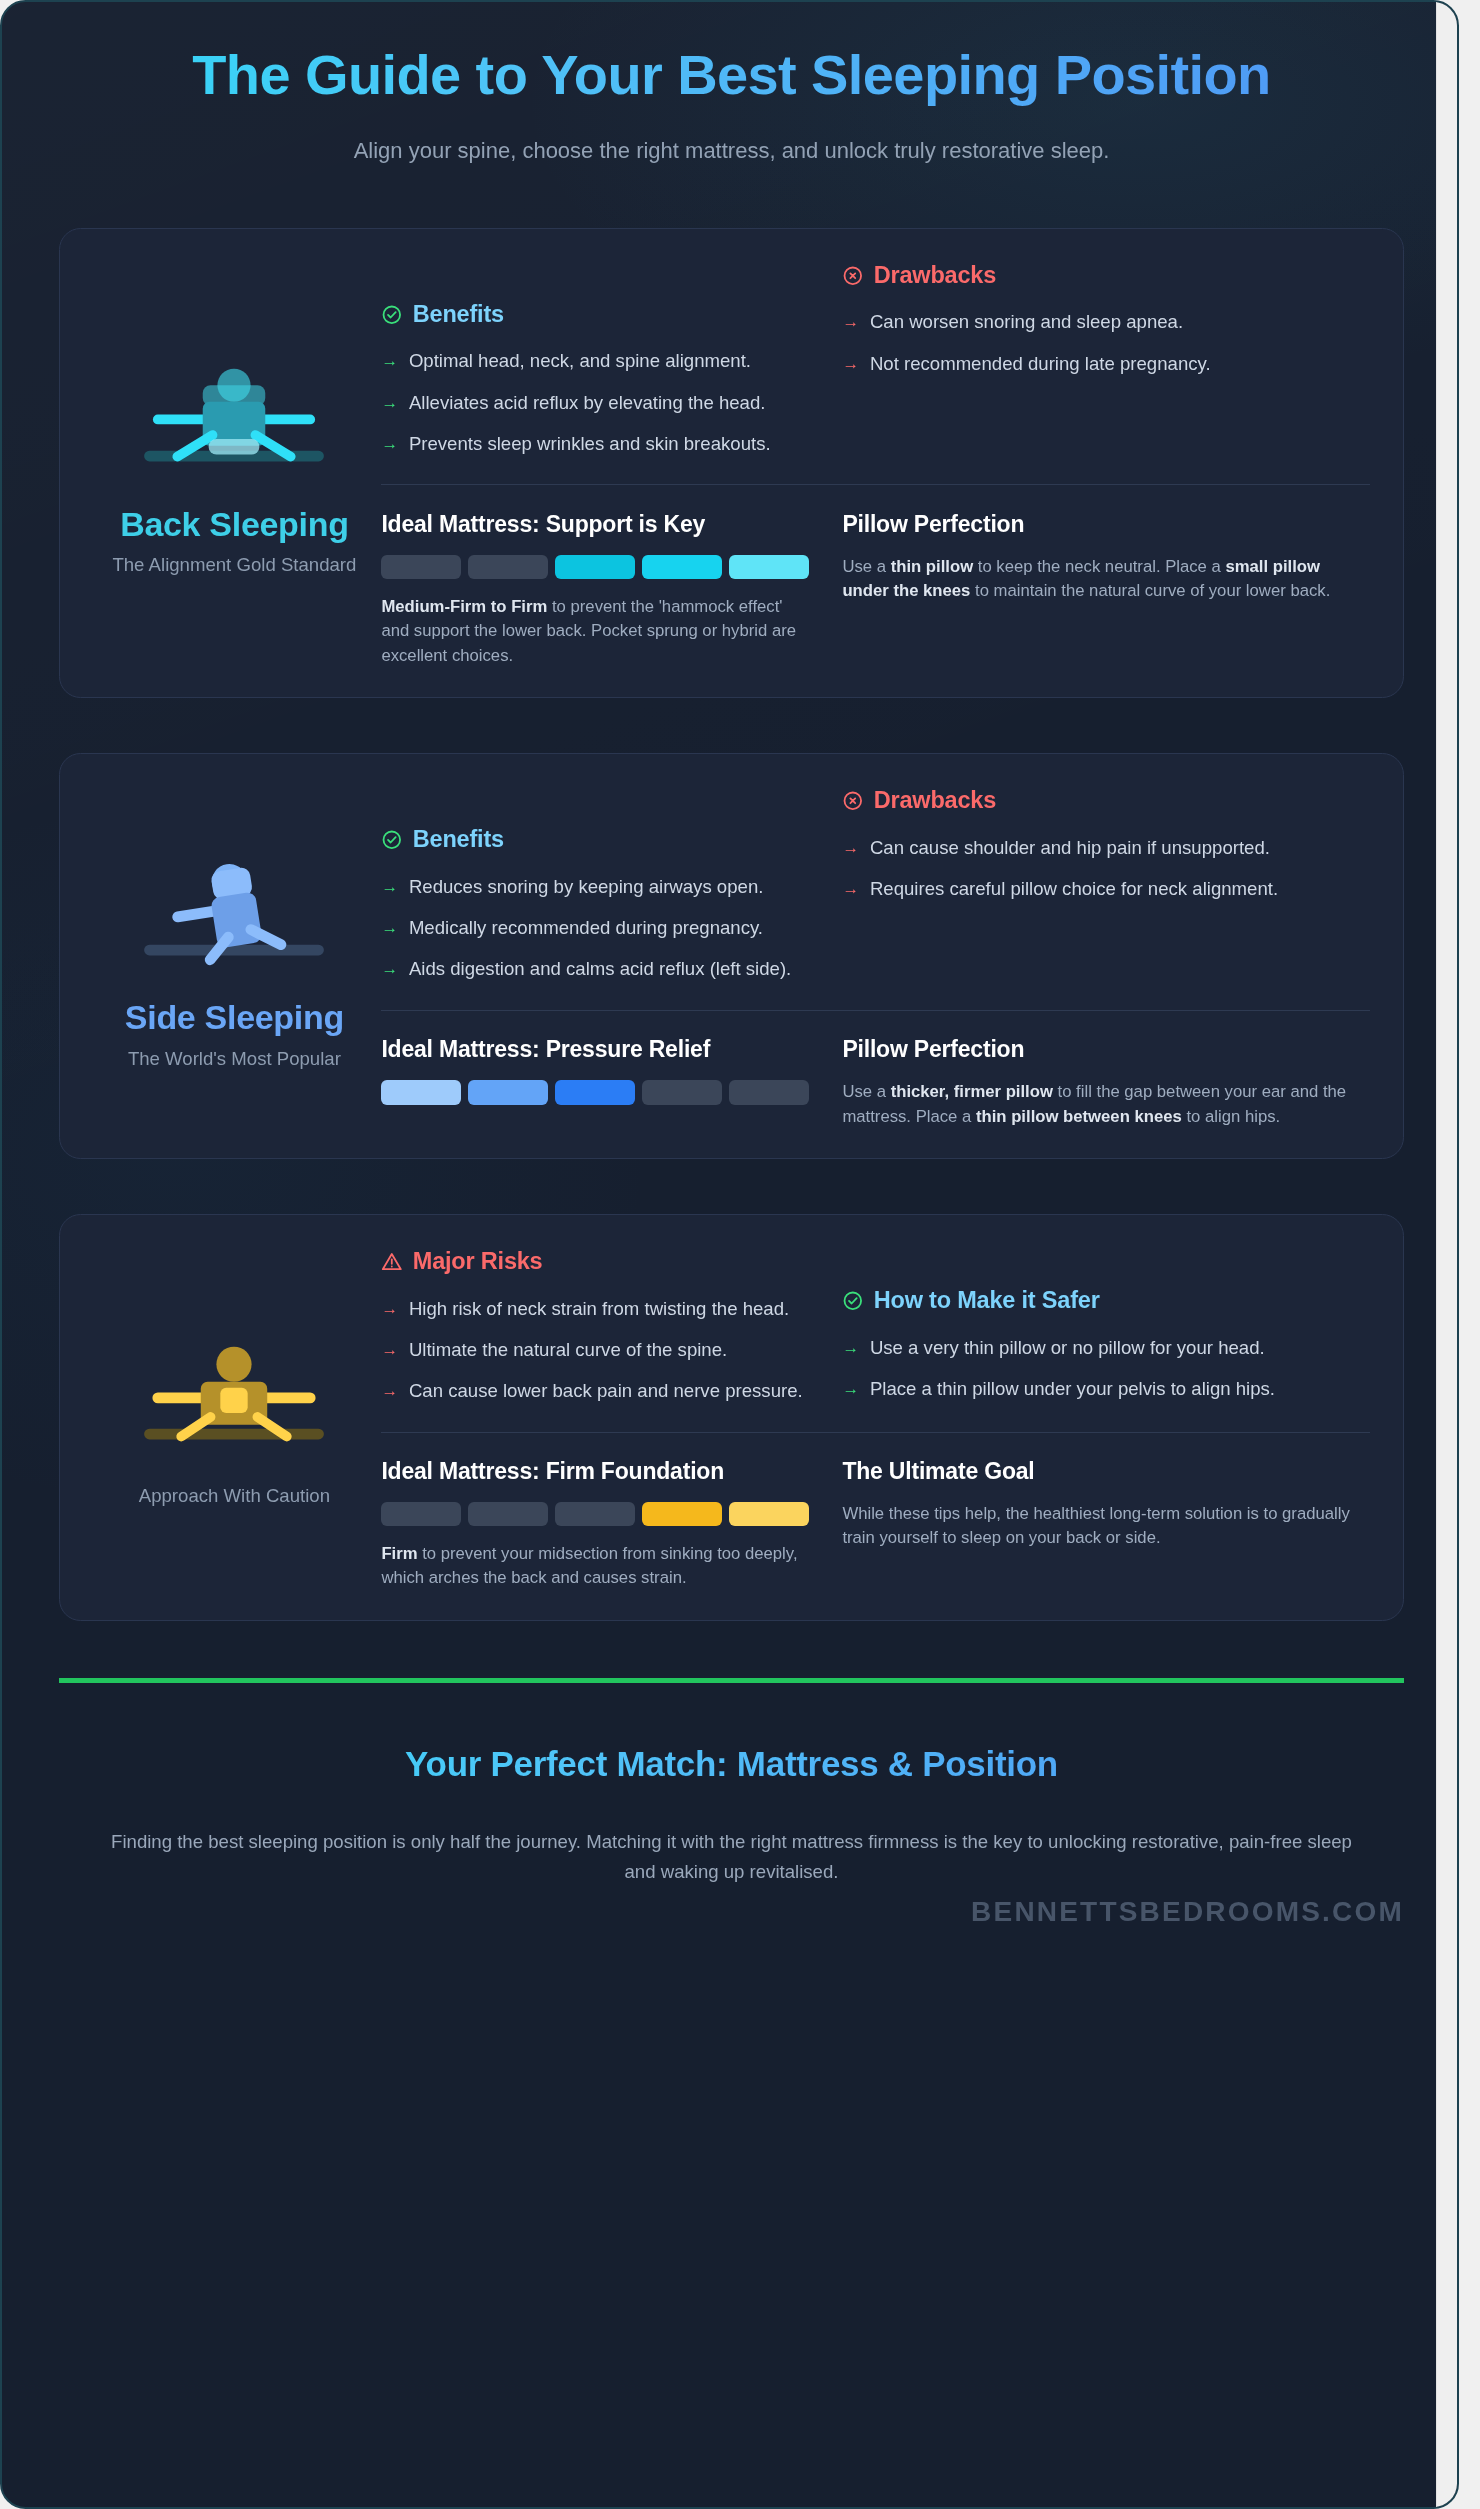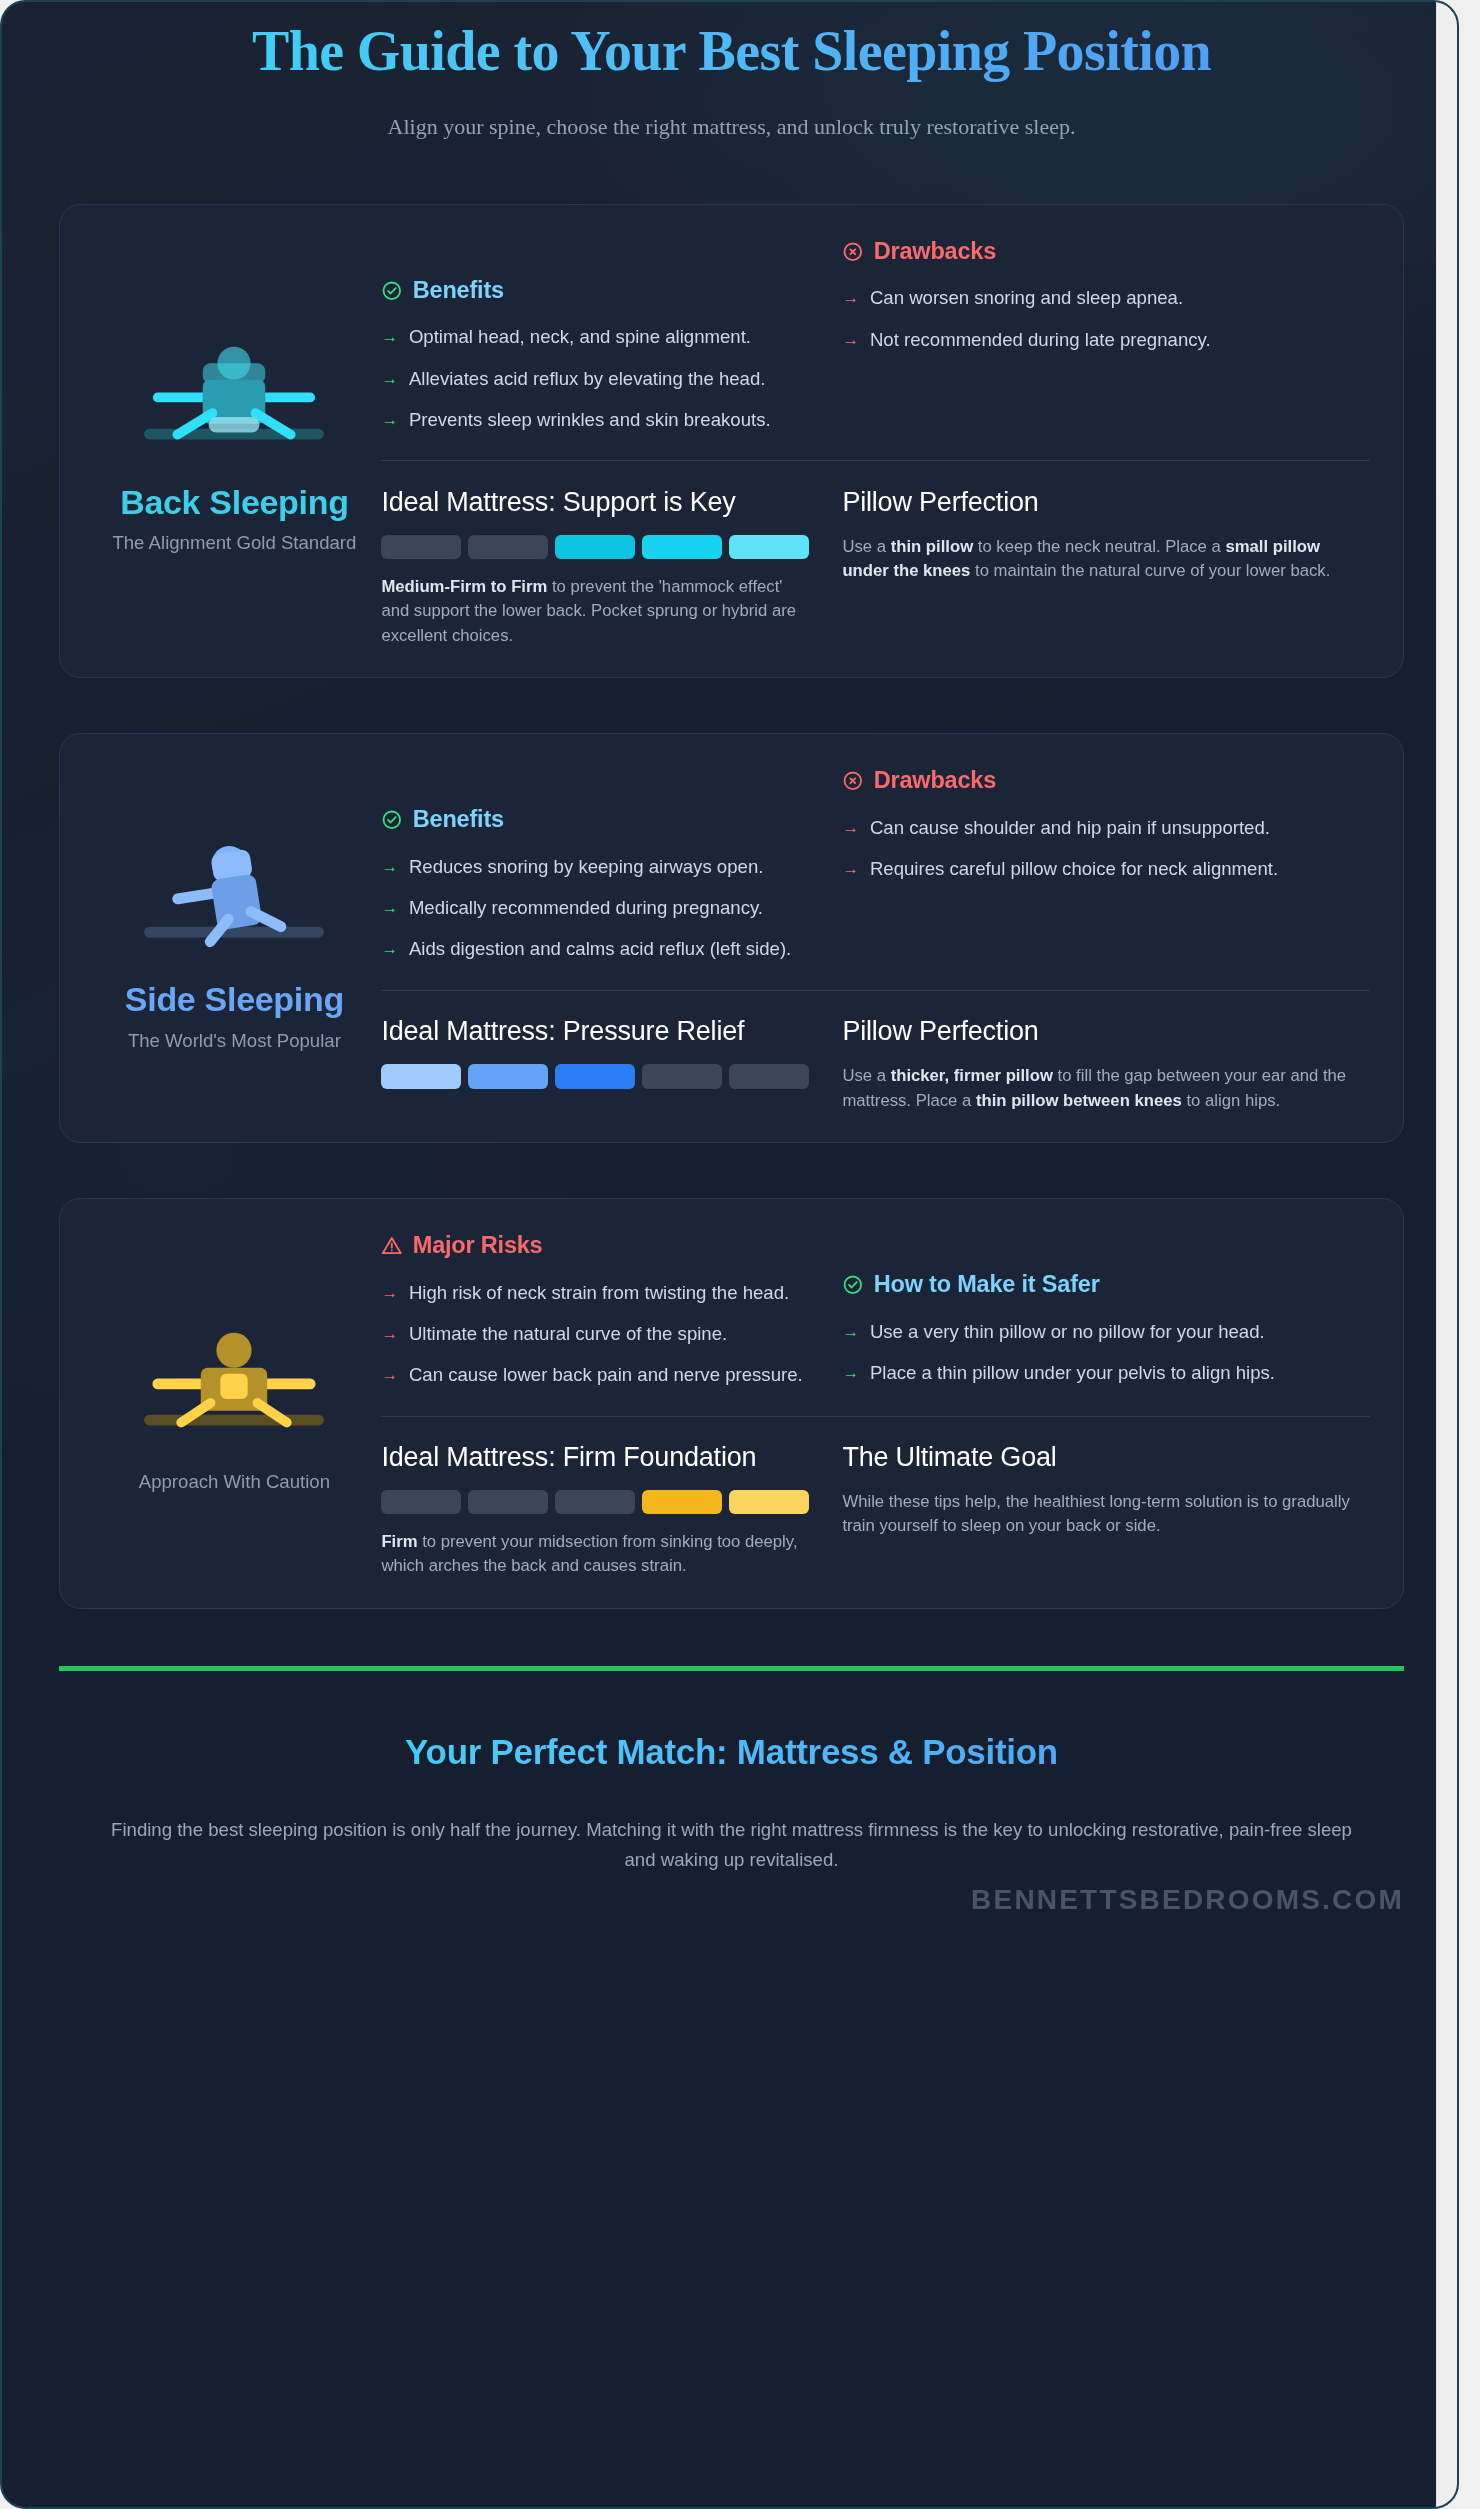--- a/index.html
+++ b/index.html
@@ -43,21 +43,21 @@
   }
 
   .inner {
     position: relative;
     z-index: 2;
     width: 1459px;
     padding: 0 57px;
   }
 
   
-  #hero { padding-top: 18px; text-align: center; font-family: Liberation Serif, serif; }
+  #hero { padding-top: 42px; text-align: center; }
   #hero-title {
     font-size: 56px;
     font-weight: 700;
     line-height: 1.11;
     letter-spacing: -0.6px;
     background: linear-gradient(96deg, #31d8f6 0%, #4fc3f7 34%, #4f95f5 100%);
     -webkit-background-clip: text;
     background-clip: text;
     color: transparent;
     -webkit-text-fill-color: transparent;
@@ -161,22 +161,22 @@
   
   .divider {
     border-top: 1px solid #2e3a52;
     margin: 27.4px 0 25.5px;
   }
   .lower { display: flex; gap: 33px; }
   .lower .col-a { flex: 0 0 428px; }
   .lower .col-b { flex: 1; }
 
   .sub-head {
-    font-size: 27px;
-    font-weight: 400;
+    font-size: 23px;
+    font-weight: 700;
     color: #ffffff;
     margin-bottom: 16.7px;
     letter-spacing: -0.2px;
   }
   .body-text {
     font-size: 16.7px;
     line-height: 1.47;
     color: #9fadc0;
   }
   .body-text b { color: #dfe6ef; font-weight: 700; }

